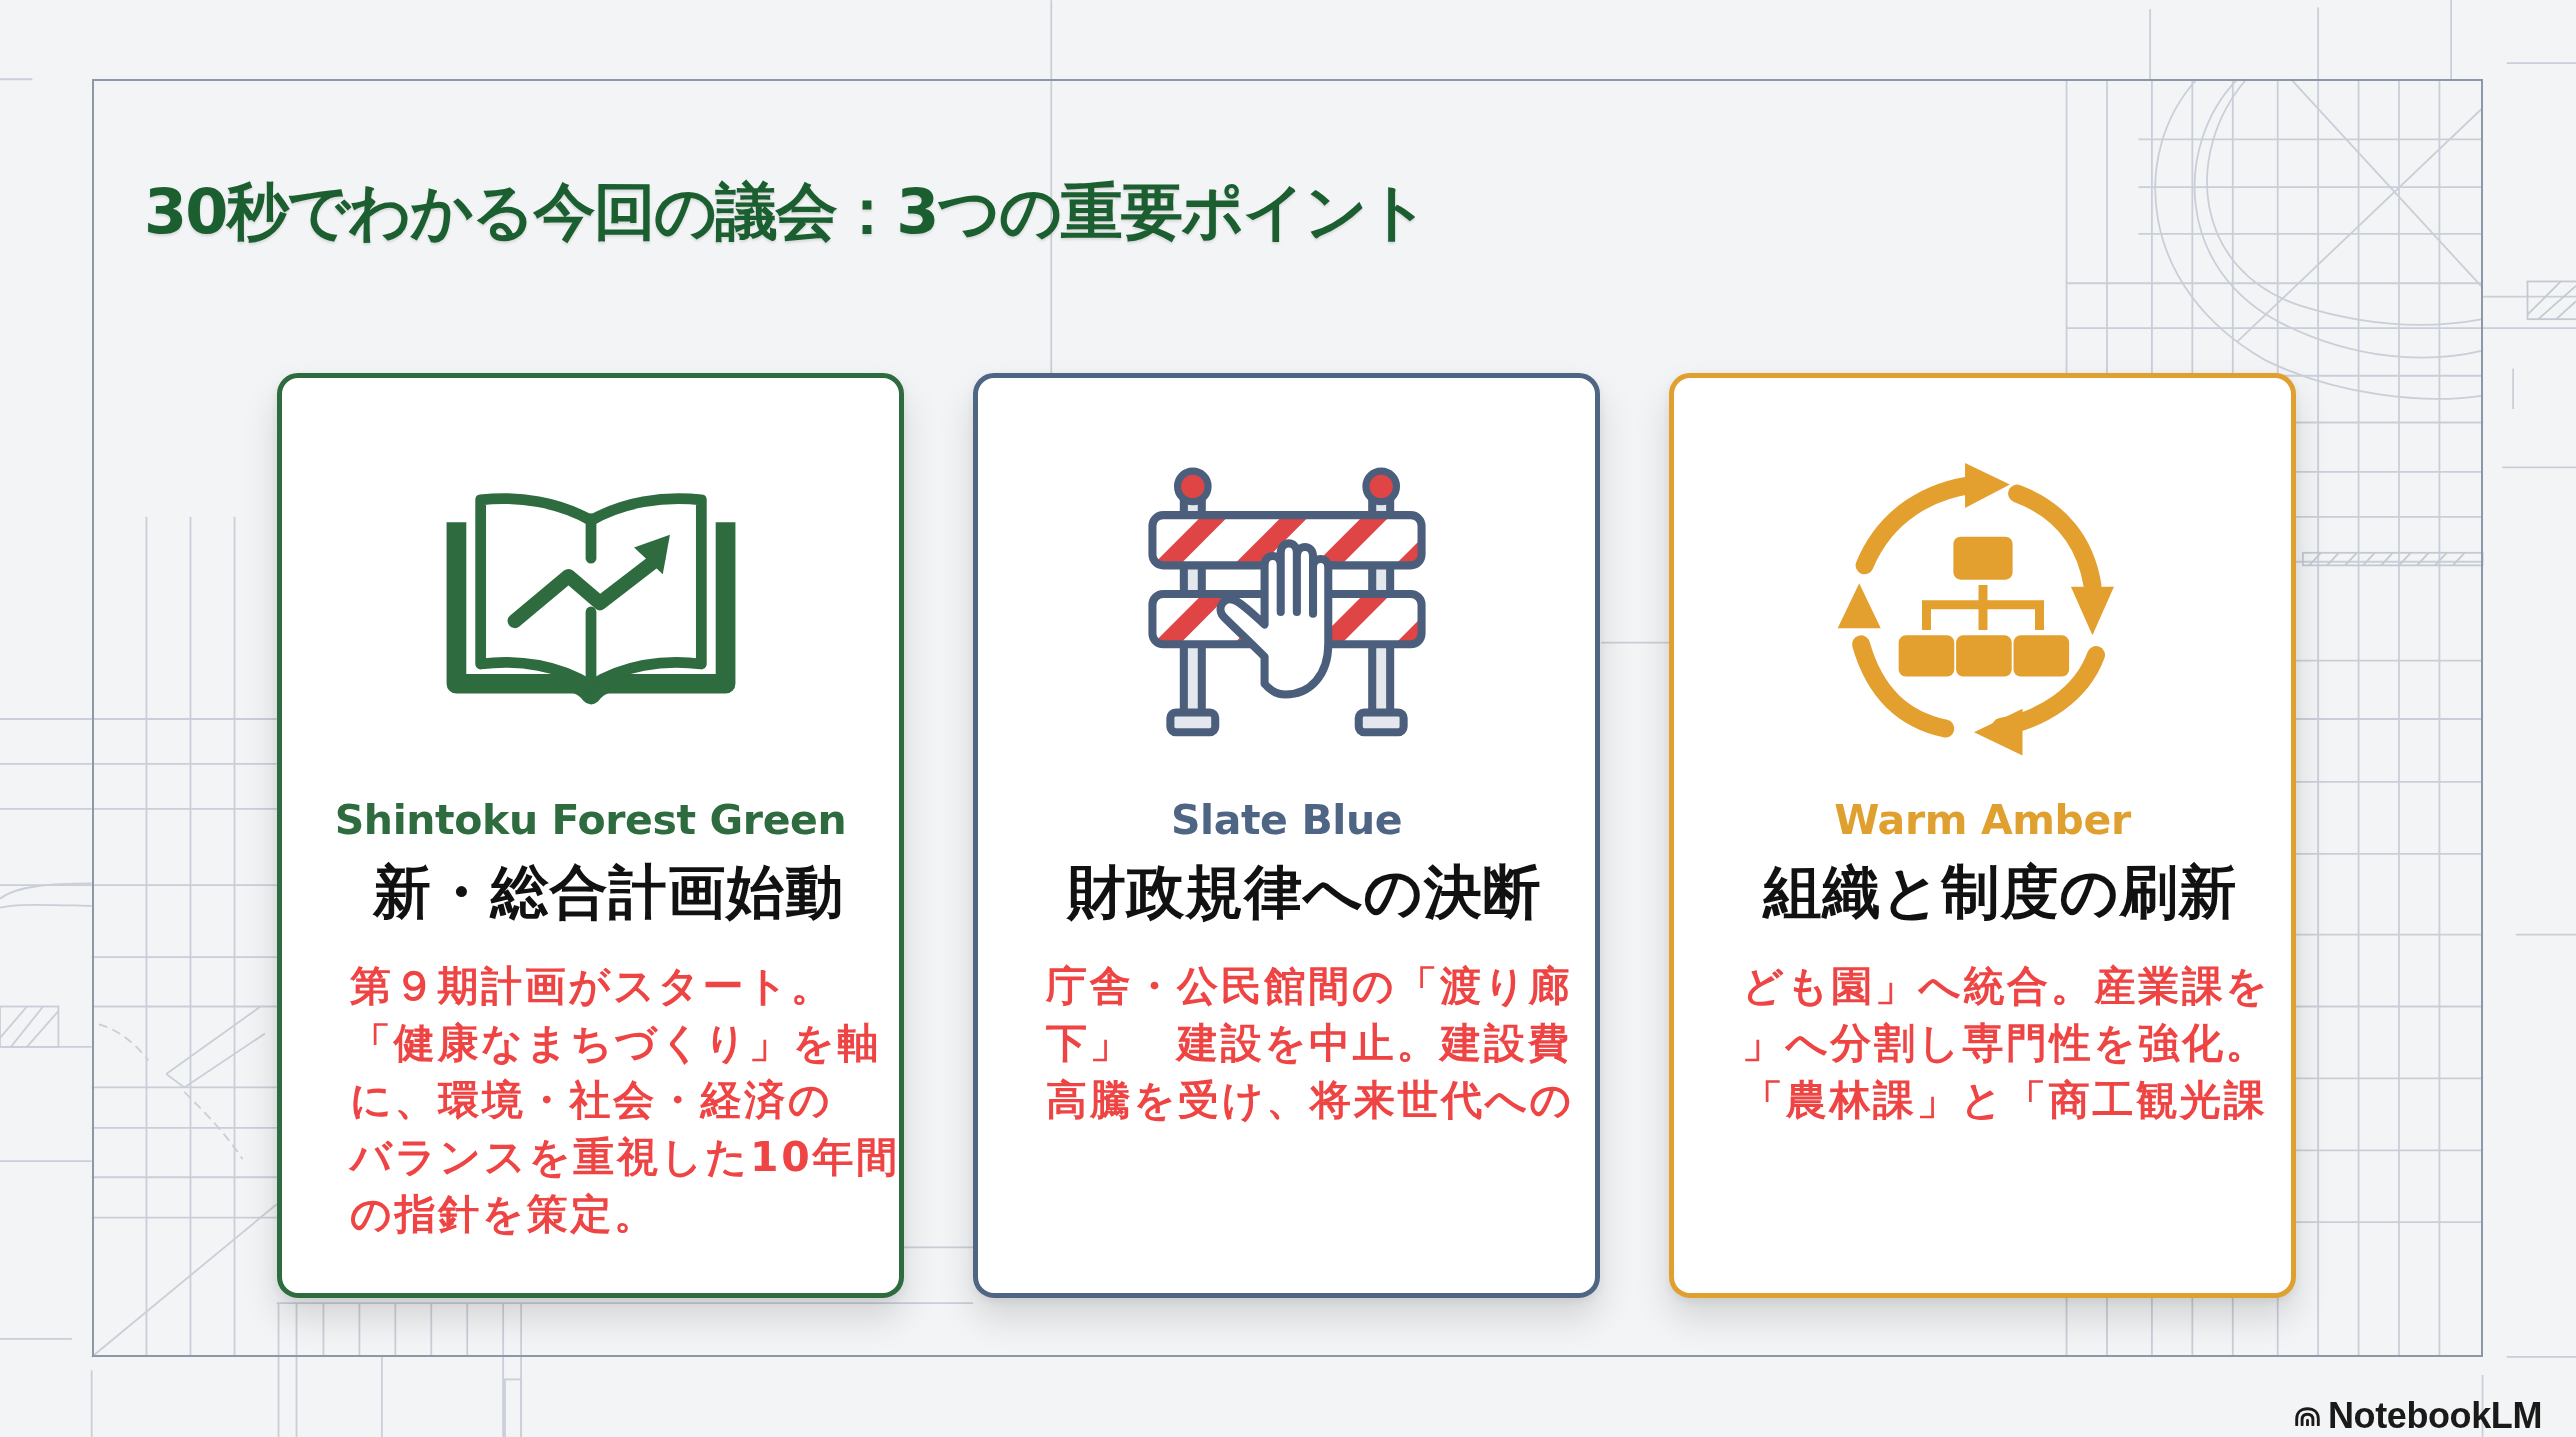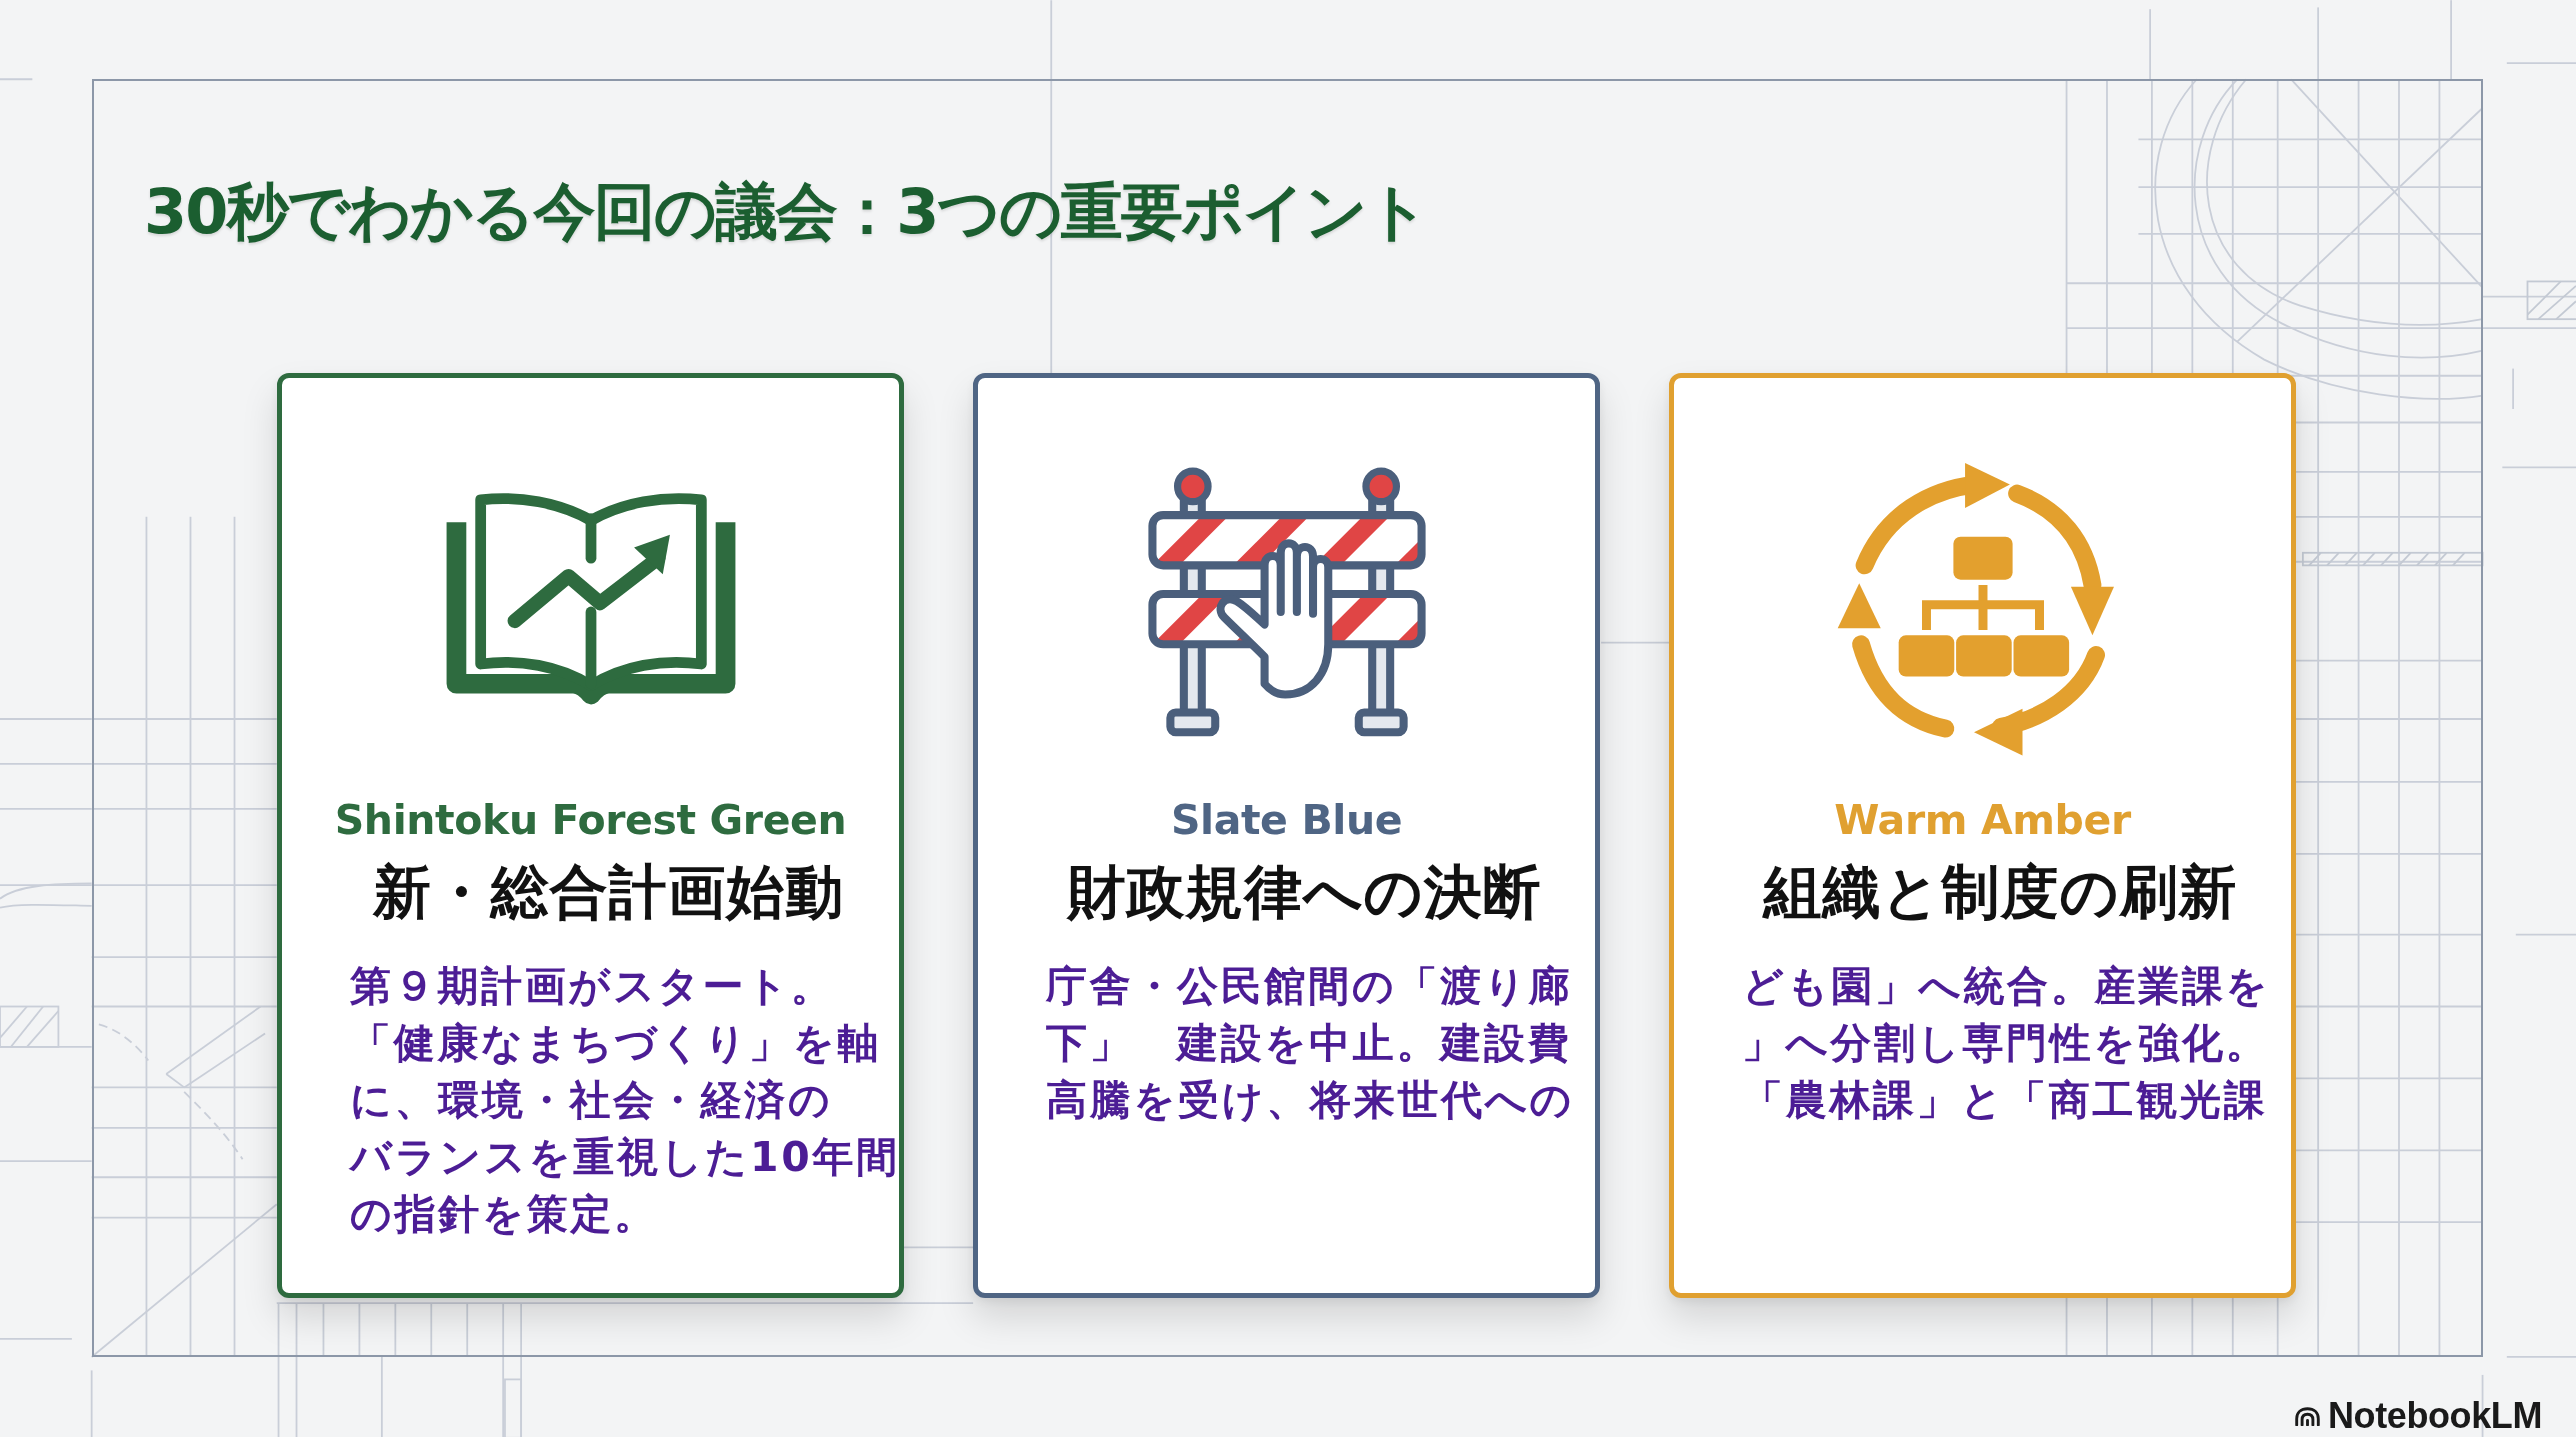--- a/index.html
+++ b/index.html
@@ -15,38 +15,38 @@
   }
   .title {
     position:absolute; left:144px; top:153px;
     font-family:"DejaVu Sans", sans-serif; font-weight:bold;
     font-size:62px; line-height:117px; letter-spacing:-1.8px;
     color:#1b5e30; white-space:nowrap;
     text-shadow:0 1.8px 2.7px rgba(0,0,0,0.12);
   }
   .card {
     position:absolute; top:373px; width:627px; height:925px;
-    background:#ffffff; border-radius:12px; box-sizing:border-box;
+    background:#ffffff; border-radius:21px; box-sizing:border-box;
     border:5.4px solid; box-shadow:0 20px 36px rgba(0,0,0,0.13), 0 3.6px 9px rgba(0,0,0,0.06);
   }
   .card .icon { position:absolute; left:50%; transform:translateX(-50%); top:81px; width:305px; height:297px; }
   .card .accent {
     position:absolute; left:0; right:0; top:415px; text-align:center;
     font-family:"DejaVu Sans", sans-serif; font-weight:bold; font-size:41px; line-height:54px;
     letter-spacing:-0.4px;
   }
   .card .heading {
     position:absolute; left:0; right:0; top:478px; text-align:center;
     font-family:"DejaVu Sans", sans-serif; font-weight:bold; font-size:58px; line-height:72px;
     color:#111111; letter-spacing:0.9px;padding-left:36px;
   }
   .card .body {
     position:absolute; left:68px; right:74px; top:580px;
     font-family:"DejaVu Sans", sans-serif; font-weight:bold; font-size:41px; line-height:57px;
-    color:#4c1d95; letter-spacing:2.7px;
+    color:#ef4444; letter-spacing:2.7px;
   }
   .card .body div { white-space:nowrap; }
   .watermark {
     position:absolute; right:34px; top:1395px; display:flex; align-items:center; gap:7.2px;
     font-family:"Liberation Sans", sans-serif; font-size:36px; color:#1a1a1a; font-weight:bold;
     letter-spacing:-0.4px;
   }
 </style>
 </head>
 <body>

